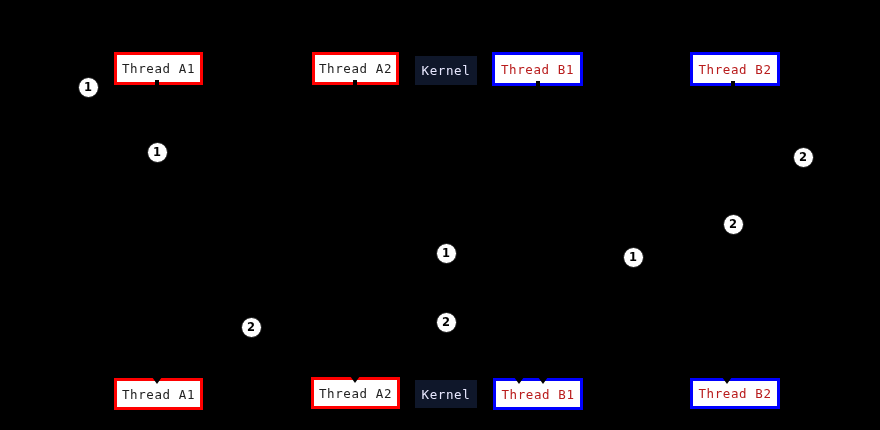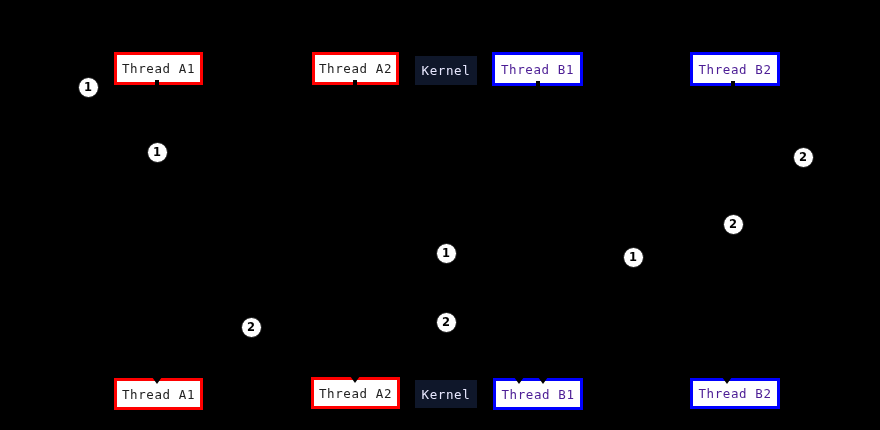--- a/index.html
+++ b/index.html
@@ -29,21 +29,21 @@
     white-space: nowrap;
   }
   .node.red {
     background: #ffffff;
     border: 3px solid #ff0000;
     color: #1f1f1f;
   }
   .node.blue {
     background: #ffffff;
     border: 3px solid #0000ff;
-    color: #4c1d95;
+    color: #b91c1c;
   }
   .node.kernel {
     background: #0f172a;
     border: none;
     color: #e8e8ff;
   }
   .marker {
     position: absolute;
     box-sizing: border-box;
     width: 21px;

